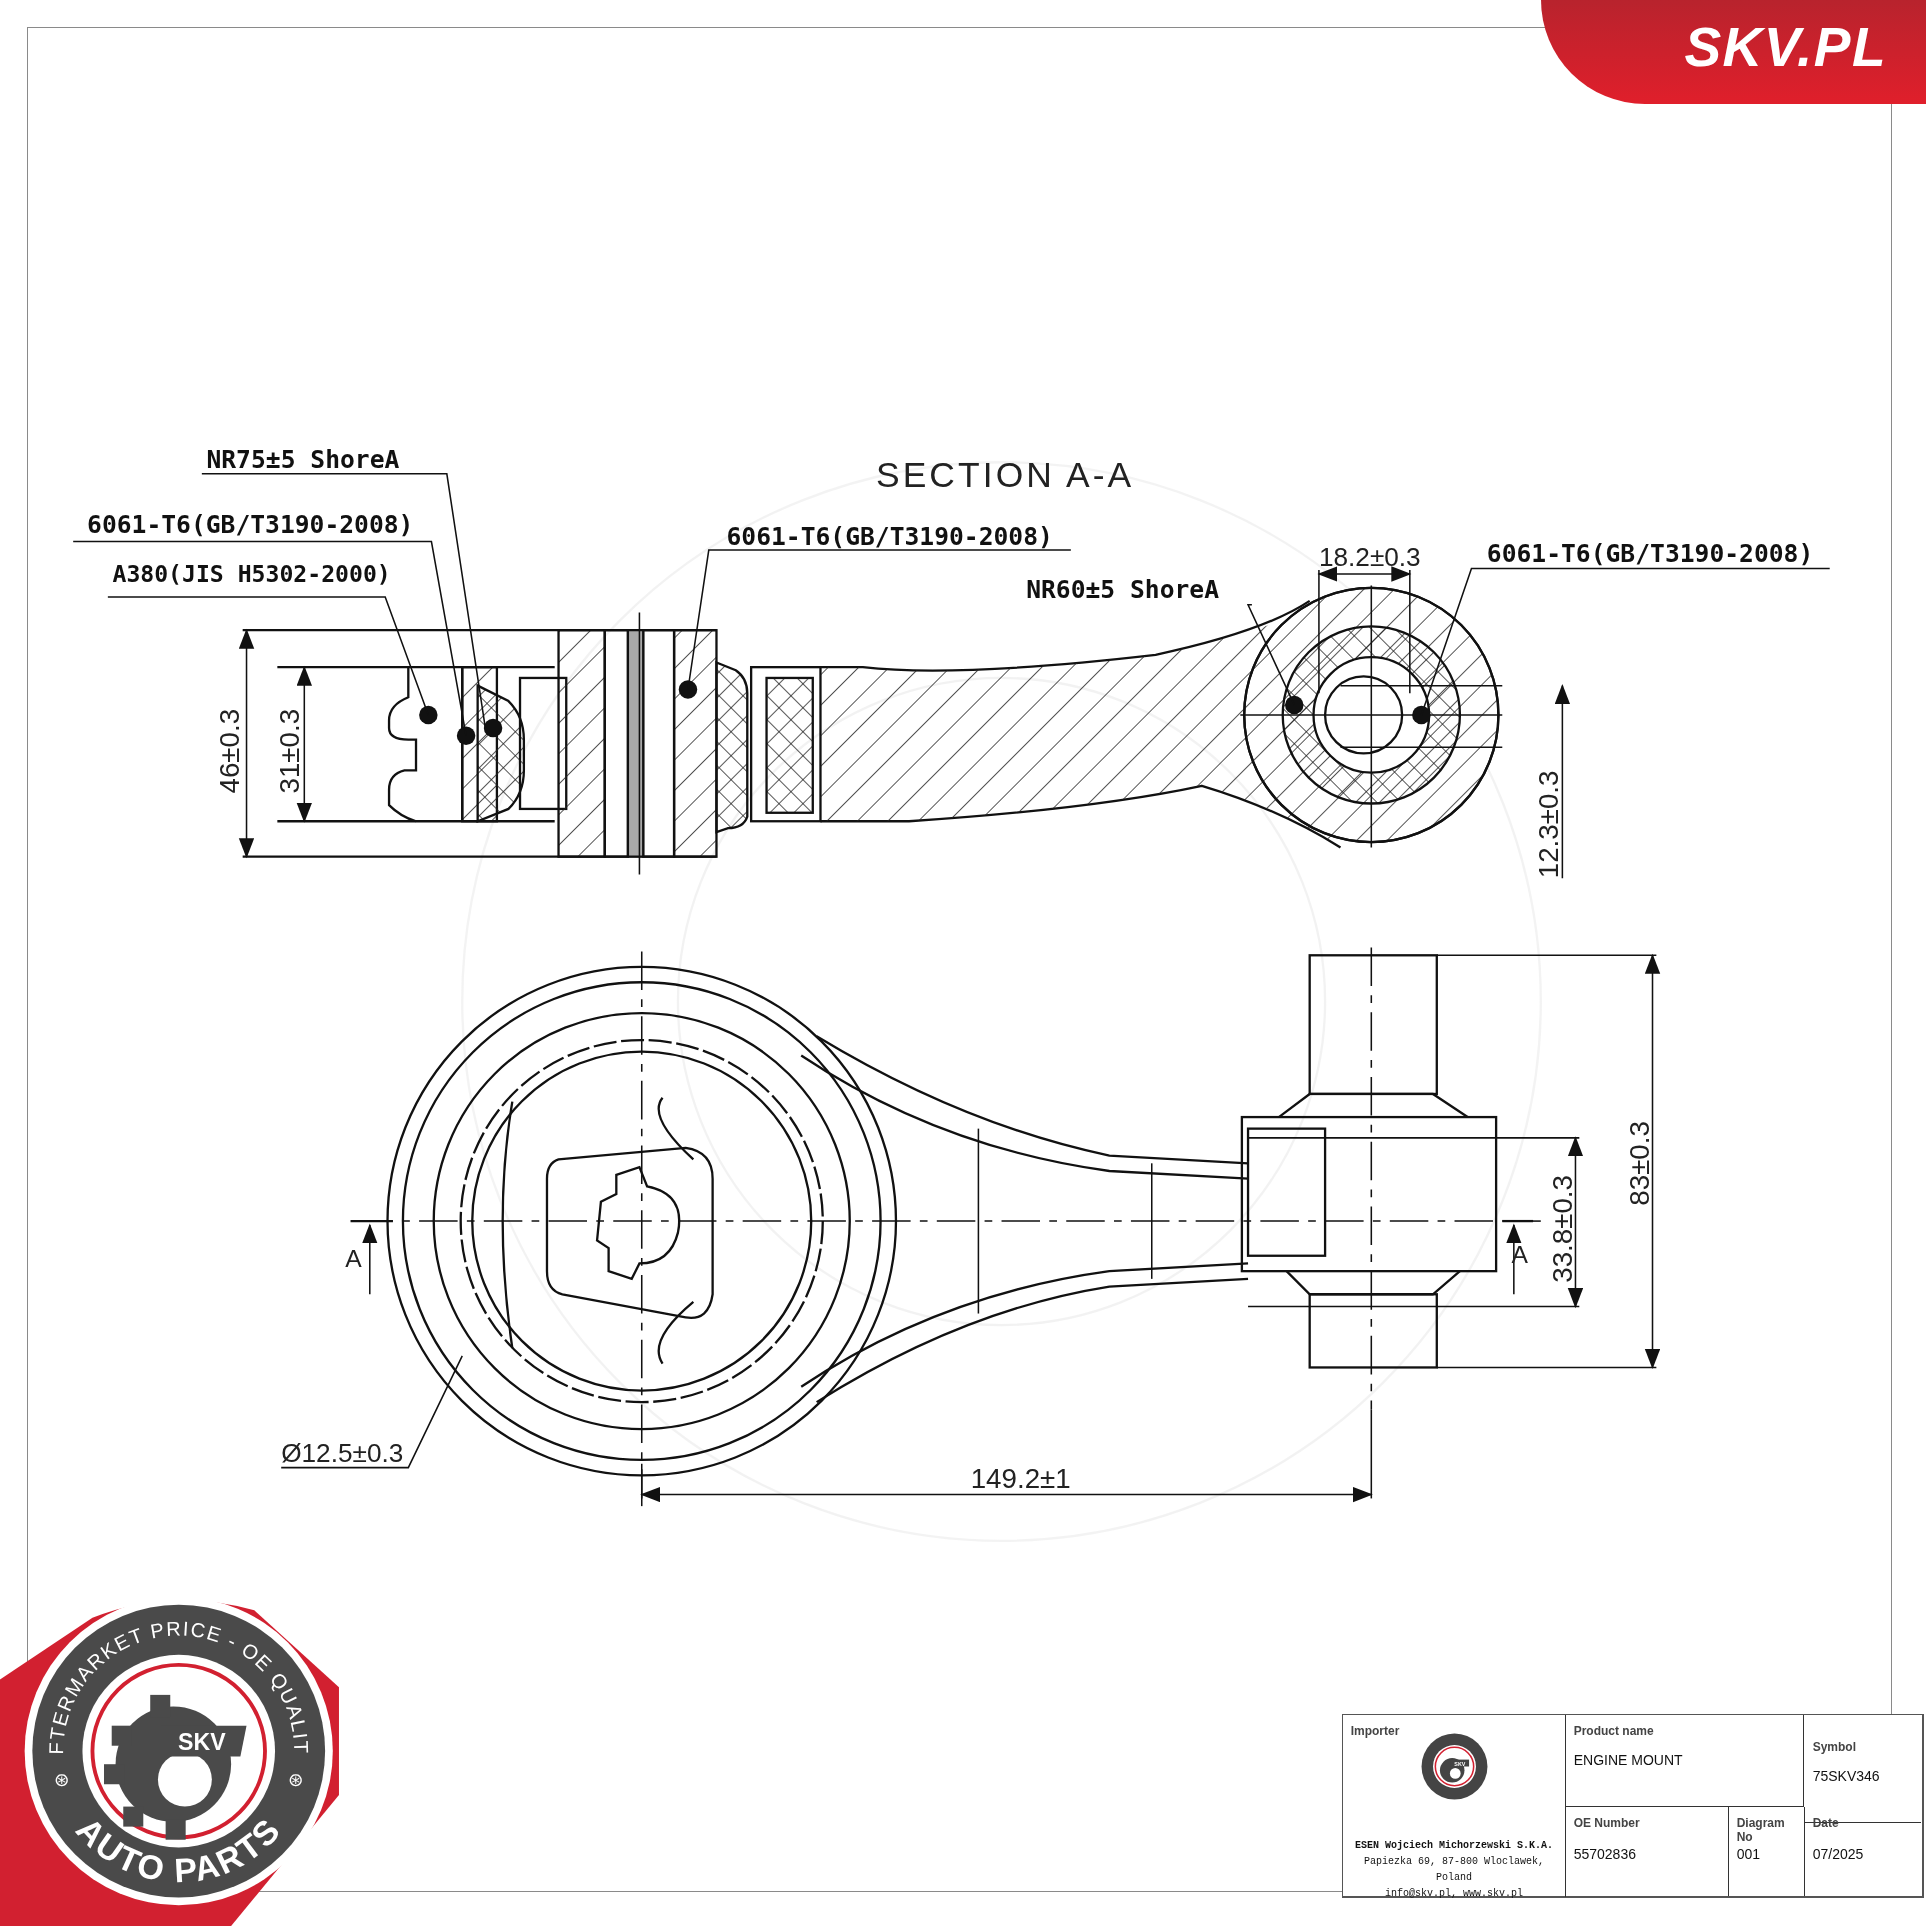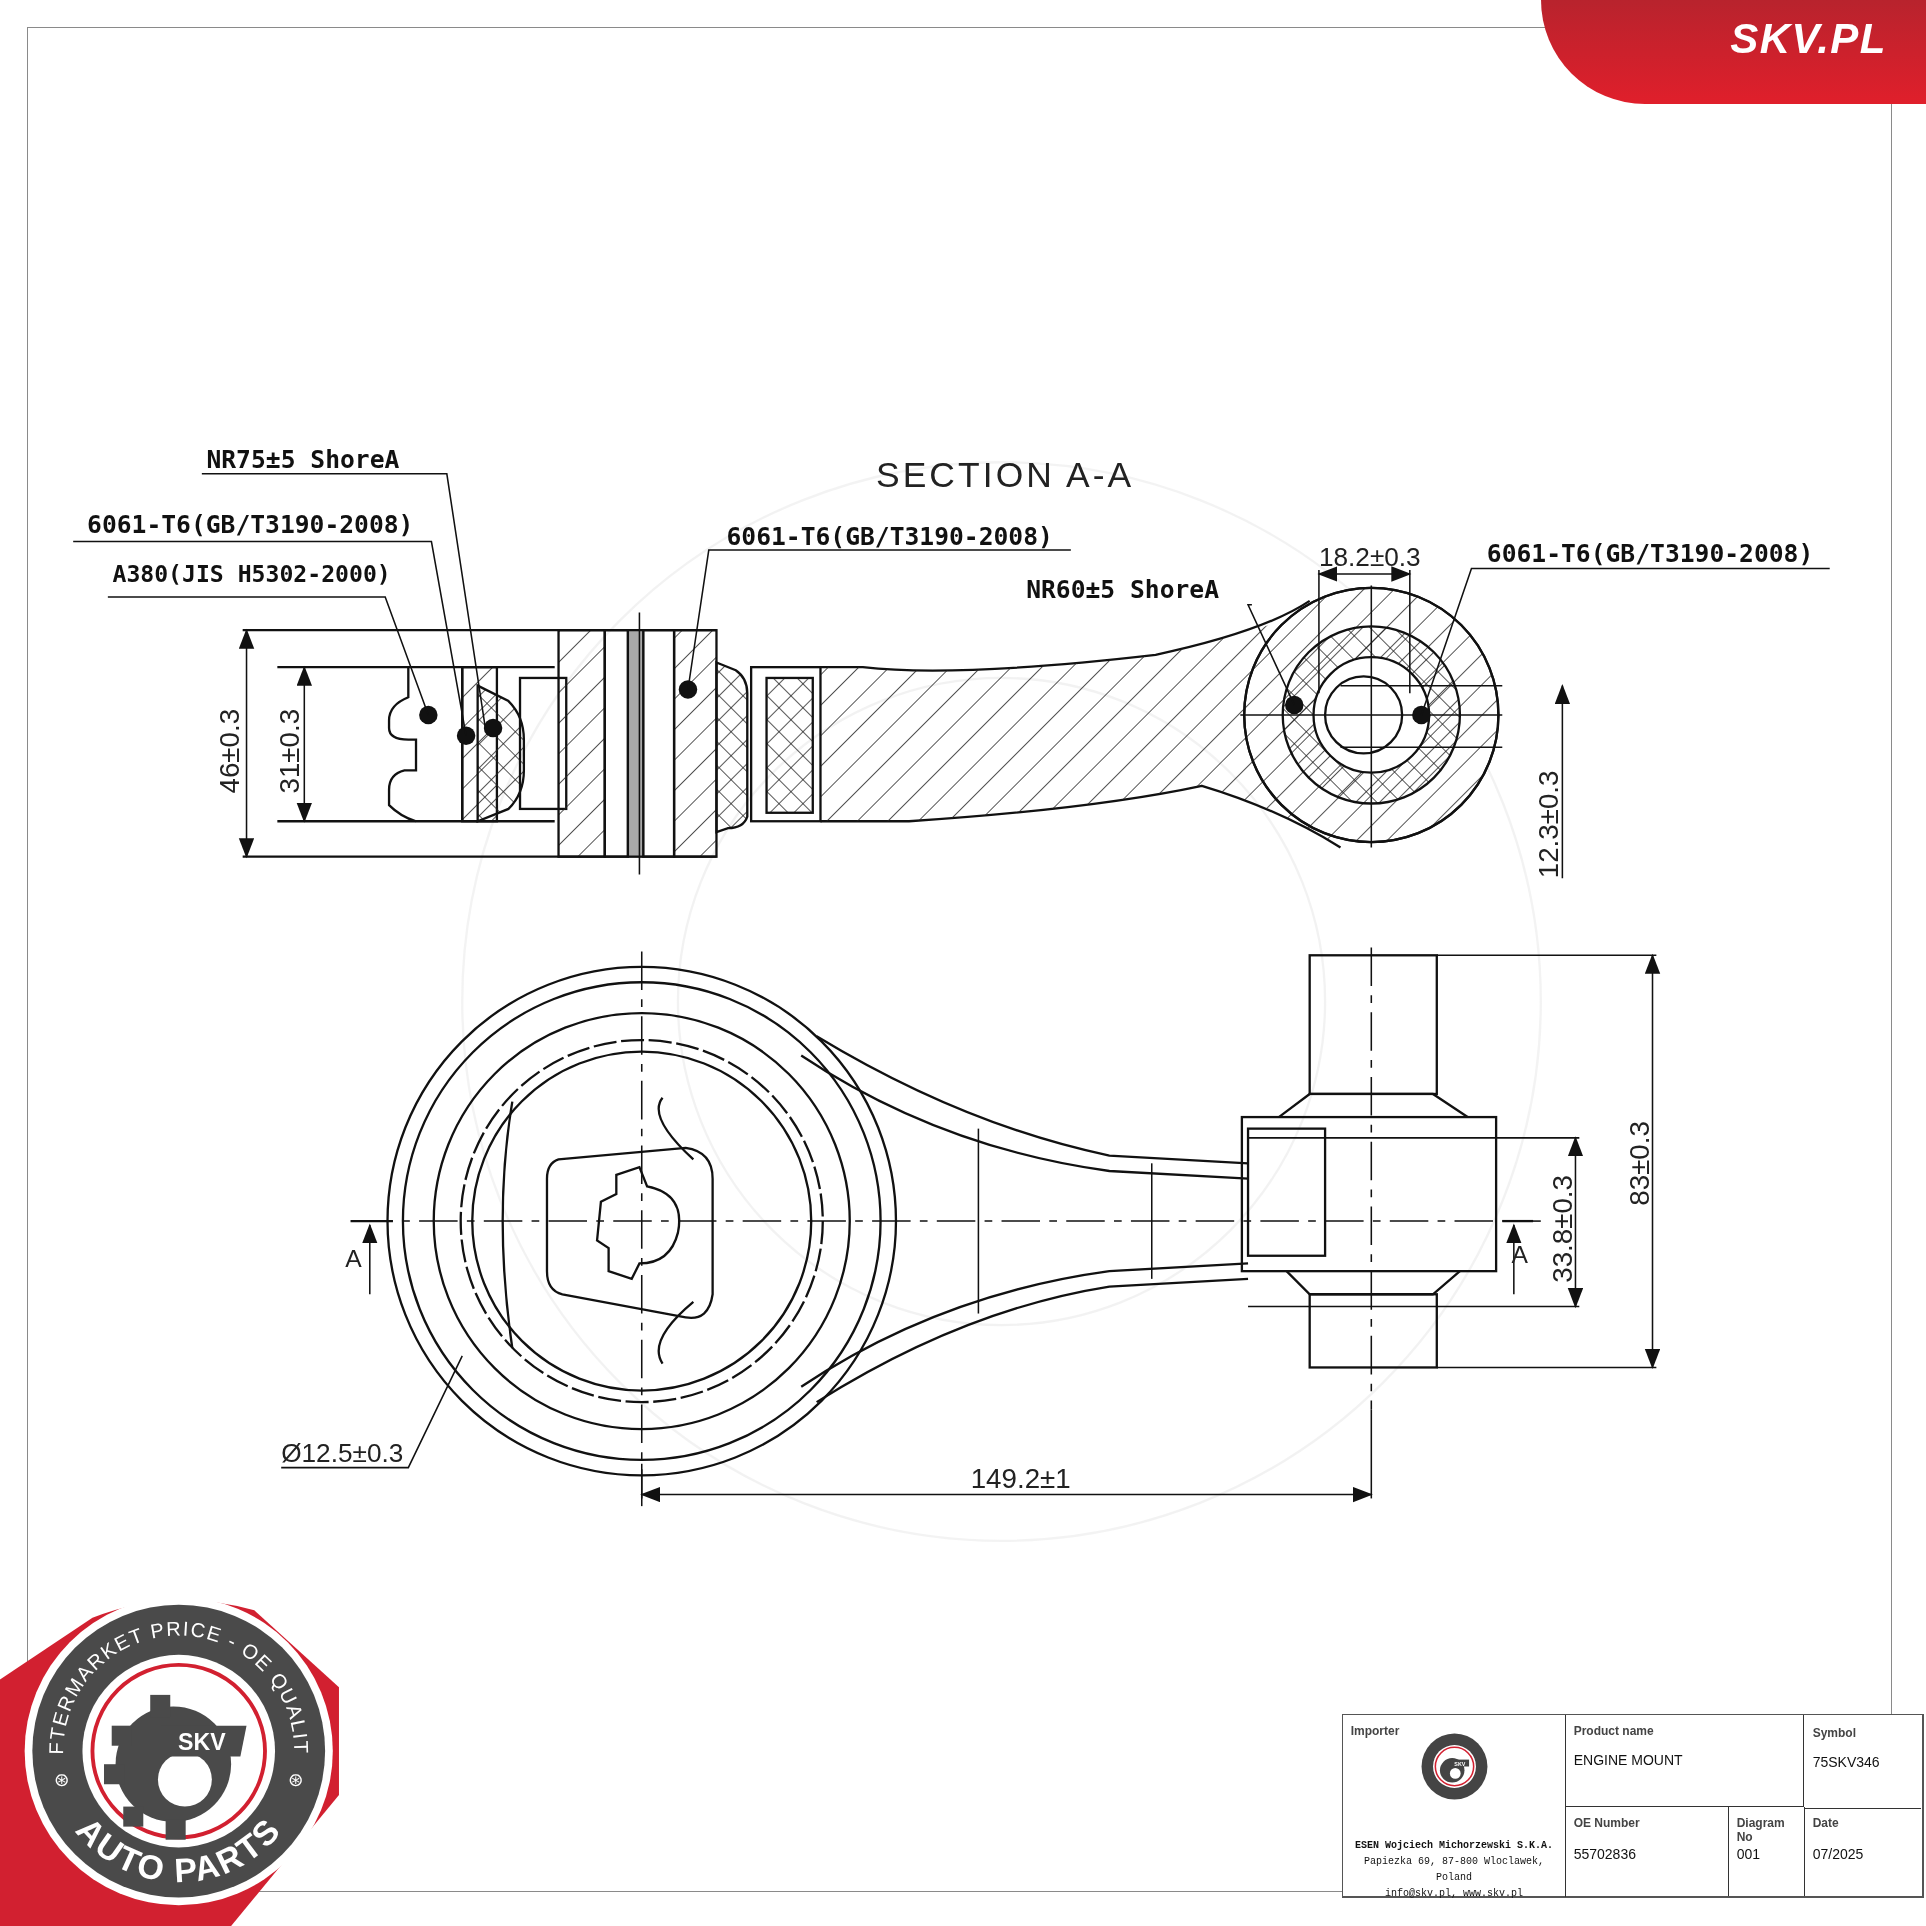--- a/index.html
+++ b/index.html
@@ -1,19 +1,19 @@
 <!DOCTYPE html>
 <html style="font-size:12.3px"><head>
 <meta charset="utf-8">
 <style>
   html, body { margin:0; padding:0; background:#ffffff; }
   body { width:1926px; height:1926px; position:relative; overflow:hidden; font-family:"Liberation Sans", sans-serif; }
   .frame { position:absolute; left:27px; top:27px; width:1865px; height:1865px; border:1.5px solid #8a8a8a; box-sizing:border-box; }
   .brand-tab { position:absolute; right:0; top:0; width:385px; height:104px; background:linear-gradient(180deg,#b8232d 0%,#e01f2b 100%); border-bottom-left-radius:104px; }
-  .brand-text { position:absolute; right:39px; top:15.4px; font-family:"Liberation Sans", sans-serif; font-weight:900; font-style:italic; font-size:42px; color:#ffffff; letter-spacing:1.5px; }
+  .brand-text { position:absolute; right:39px; top:15.4px; font-family:"Liberation Sans", sans-serif; font-weight:900; font-style:italic; font-size:55px; color:#ffffff; letter-spacing:1.5px; }
   svg.drawing { position:absolute; left:0; top:0; }
   .lbl { font-family:"DejaVu Sans Mono", monospace; font-weight:bold; fill:#111; }
   .dim { font-family:"Liberation Sans", sans-serif; fill:#222; }
   .title-block { position:absolute; left:1342px; top:1714px; width:582px; height:184px; border:1.5px solid #555; border-right-width:2.3px; border-bottom-width:2.3px; box-sizing:border-box; background:#fff; }
   .tb-cell { position:absolute; box-sizing:border-box; border-color:#333; border-style:solid; border-width:0; }
   .tb-cap { position:absolute; left:7.7px; top:9.2px; font-size:12px; color:#444; font-family:"Liberation Sans", sans-serif;font-weight:bold; }
   .tb-val { position:absolute; left:7.7px; font-size:14px; color:#111; font-family:"Liberation Sans", sans-serif; }
   .imp-text { position:absolute; left:0; width:100%; text-align:center; font-size:10px; color:#111; line-height:16px; font-family:Liberation Mono, monospace; }
   .imp-text b { font-weight:bold; }
 </style>
@@ -223,21 +223,21 @@
     <div class="imp-text" style="top:123px;">
       <div><b>ESEN Wojciech Michorzewski S.K.A.</b></div>
       <div>Papiezka 69, 87-800 Wloclawek, Poland</div>
       <div>info@skv.pl, www.skv.pl</div>
     </div>
   </div>
   <div class="tb-cell" style="left:223px;top:0;width:238px;height:92px;border-right-width:1.5px;border-bottom-width:1.5px;">
     <span class="tb-cap">Product name</span>
     <span class="tb-val" style="top:37px;">ENGINE MOUNT</span>
   </div>
-  <div class="tb-cell" style="left:462px;top:2px;width:116px;height:92px;border-bottom-width:1.5px;padding-left:36px;">
+  <div class="tb-cell" style="left:462px;top:16px;width:116px;height:92px;border-bottom-width:1.5px;padding-left:36px;">
     <span class="tb-cap">Symbol</span>
     <span class="tb-val" style="top:37px;">75SKV346</span>
   </div>
   <div class="tb-cell" style="left:223px;top:92px;width:163px;height:89px;border-right-width:1.5px;">
     <span class="tb-cap">OE Number</span>
     <span class="tb-val" style="top:39px;text-align:right;">55702836</span>
   </div>
   <div class="tb-cell" style="left:386px;top:92px;width:76px;height:89px;border-right-width:1.5px;">
     <span class="tb-cap">Diagram No</span>
     <span class="tb-val" style="top:39px;">001</span>

